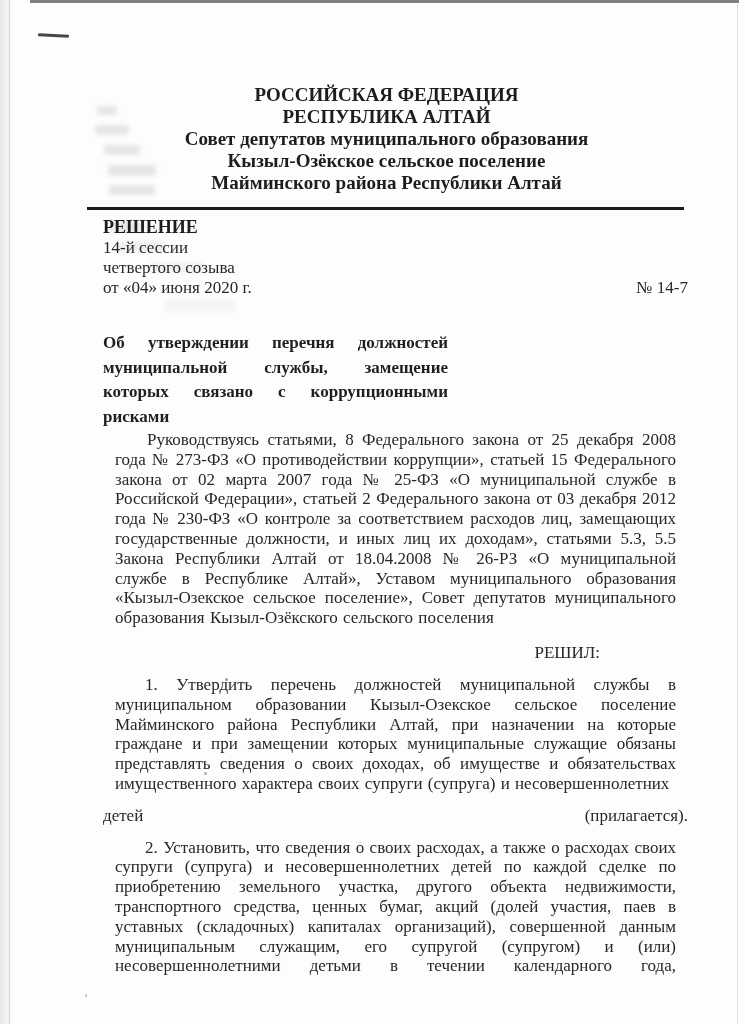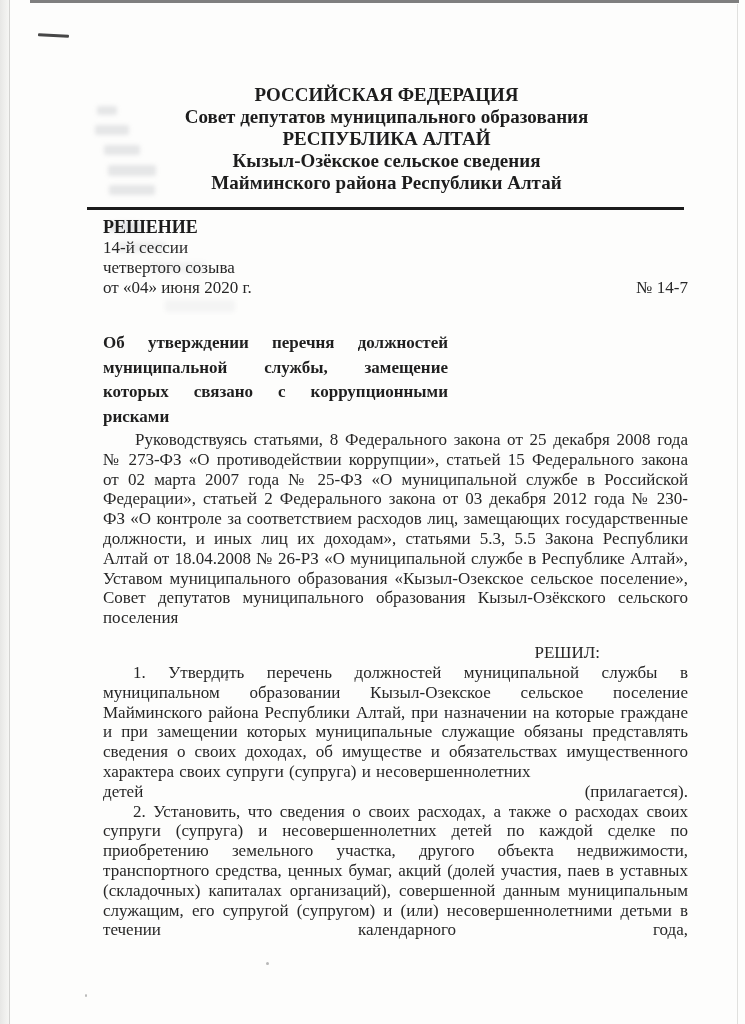--- a/index.html
+++ b/index.html
@@ -126,21 +126,21 @@
     margin-top: 33px;
     width: 345px;
     font-weight: bold;
     font-size: 17px;
     line-height: 24.5px;
     text-align: justify;
     text-align-last: left;
     color: #1f1f1f;
   }
 
-  p { margin: 0; }
+  p { margin: 12px; }
 
   .body-par {
     font-size: 17px;
     line-height: 19.8px;
     text-align: justify;
     text-align-last: left;
     word-spacing: 1px;
   }
   .preamble {
     margin-top: 1px;
@@ -189,23 +189,23 @@
   <div class="ghost g9"></div>
   <div class="speck s1"></div>
   <div class="speck s2"></div>
   <div class="speck s3"></div>
   <div class="speck s4"></div>
 
   <div class="content">
 
     <div class="org-header">
       <div>РОССИЙСКАЯ ФЕДЕРАЦИЯ</div>
+      <div>РЕСПУБЛИКА АЛТАЙ</div>
       <div>Совет депутатов муниципального образования</div>
-      <div>РЕСПУБЛИКА АЛТАЙ</div>
-      <div>Кызыл-Озёкское сельское сведения</div>
+      <div>Кызыл-Озёкское сельское поселение</div>
       <div>Майминского района Республики Алтай</div>
     </div>
 
     <div class="divider"></div>
 
     <div class="decision-head">
       <div class="heading">РЕШЕНИЕ</div>
       <div>14-й сессии</div>
       <div>четвертого созыва</div>
     </div>

